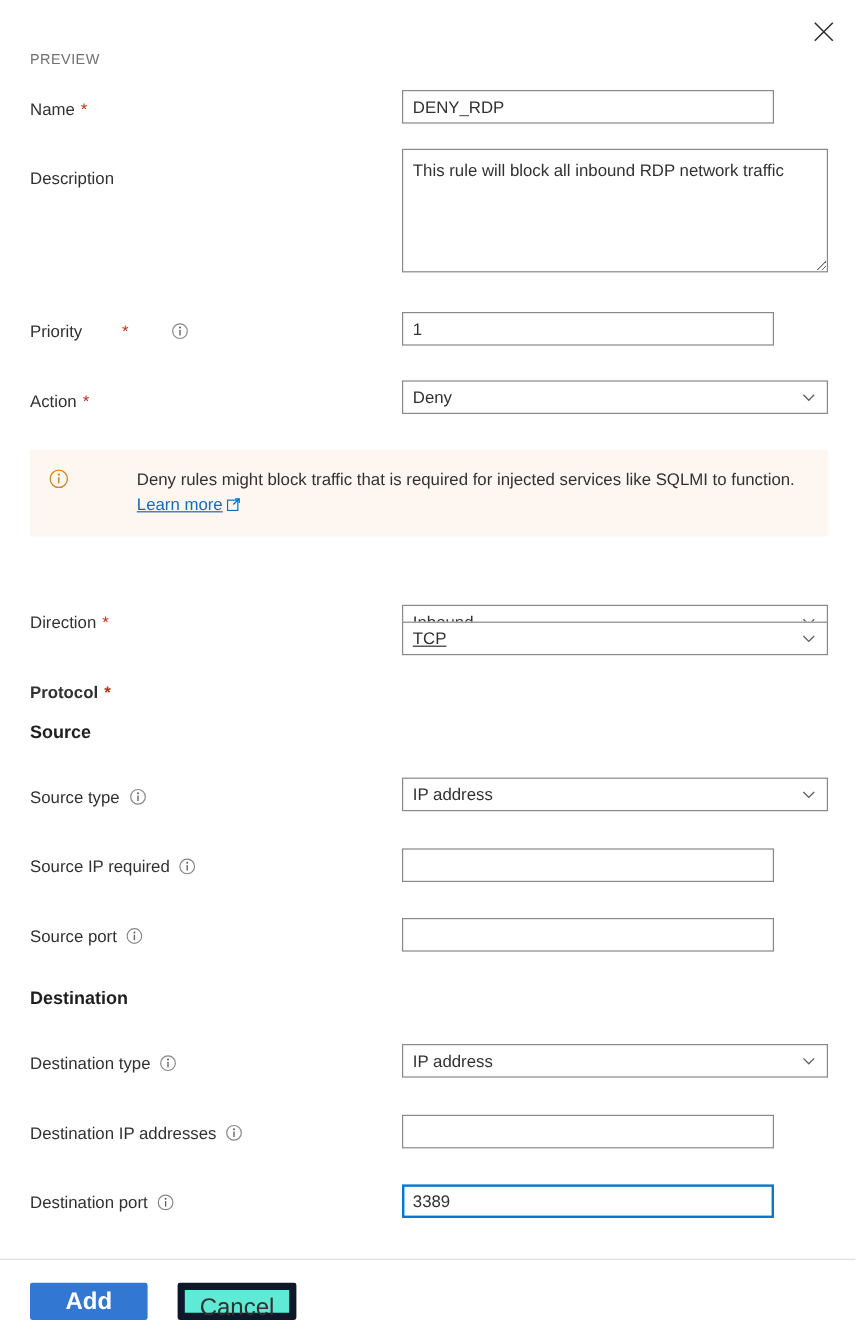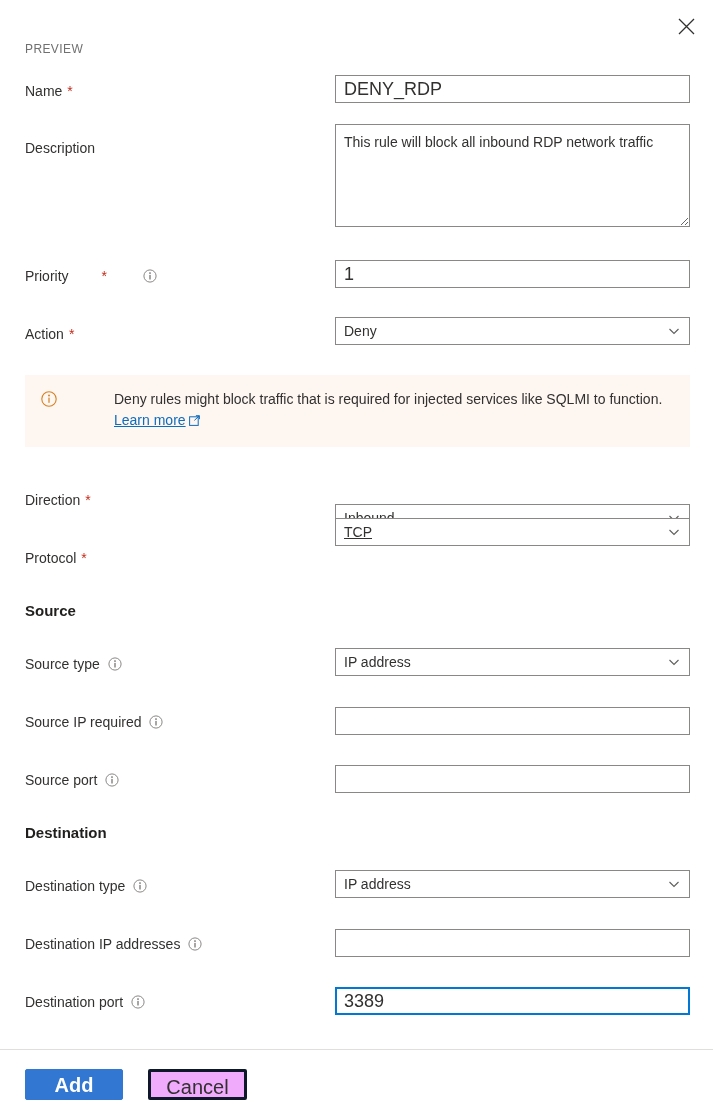--- a/index.html
+++ b/index.html
@@ -41,24 +41,24 @@
     white-space:nowrap; display:flex; align-items:center; gap:4px;
   }
   .req { color:#c42b1c; font-size:14px; line-height:14px; margin-left:1px; }
 
   .info-icon { display:inline-block; width:14px; height:14px; margin-left:4px; vertical-align:middle; }
   .info-icon svg { display:block; }
 
   .field { position:absolute; left:335px; width:355px; }
 
   input.txt, .fake-input {
-    width:355px; height:28px;
+    width:310px; height:28px;
     border:1px solid #8a8886; background:#fff;
     font-family:"Liberation Sans", sans-serif;
-    font-size:18px; color:#323130;
+    font-size:14px; color:#323130;
     padding:0 8px; line-height:26px;
     outline:none; border-radius:0;
   }
   input.txt.focused { border:2px solid #0078d4; padding:0 7px; }
 
   .selectbox {
     position:relative; width:355px; height:28px;
     border:1px solid #8a8886; background:#fff;
     display:flex; align-items:center; padding:0 8px;
     font-size:14px; color:#323130; cursor:pointer;
@@ -110,22 +110,22 @@
   .btn {
     position:absolute; top:19px; height:31px;
     font-family:"Liberation Sans", sans-serif; font-size:20px;
     cursor:pointer; border-radius:2px; line-height:29px; text-align:center;
   }
   .btn-primary {
     left:25px; width:98px; background:#3277d1; color:#fff;
     border:1px solid #3277d1; font-weight:600;
   }
   .btn-secondary {
-    left:148px; width:99px; background:#f0abfc; color:#323130;
-    border:3px solid #0f172a;
+    left:148px; width:99px; background:#5eead4; color:#323130;
+    border:6px solid #0f172a;
   }
 </style>
 </head>
 <body>
 
 <div class="panel">
 
   <div class="header">
     <div class="preview">PREVIEW</div>
     <button class="close-btn" aria-label="Close">
@@ -204,38 +204,38 @@
         <span>Deny rules might block traffic that is required for injected services like SQLMI to function.</span>
         <a><span>Learn more</span></a><span class="ext-ico"><svg width="11" height="11" viewBox="0 0 11 11">
             <rect x="0.6" y="1.8" width="8.6" height="8.6" fill="none" stroke="#0f6cbd" stroke-width="1"></rect>
             <path d="M5.4 5.4 L10.2 0.8" stroke="#0f6cbd" stroke-width="1" fill="none"></path>
             <path d="M6.9 0.7 L10.4 0.7 L10.4 4.2" fill="none" stroke="#0f6cbd" stroke-width="1"></path>
           </svg></span>
       </div>
     </div>
 
     <div class="row">
-      <div class="label" style="top:429px;">
+      <div class="label" style="top:447px;">
         <span>Direction</span>
         <span class="req">*</span>
       </div>
       <div class="field" style="top:442px;">
         <div class="selectbox">
           <span>Inbound</span>
           <span class="chev">
             <svg width="12" height="12" viewBox="0 0 12 12">
               <path d="M1.5 4 L6 8.5 L10.5 4" fill="none" stroke="#605e5c" stroke-width="1.1"></path>
             </svg>
           </span>
         </div>
       </div>
     </div>
 
     <div class="row">
-      <div class="label" style="top:487px;">
+      <div class="label" style="top:506px;font-weight:bold;">
         <span>Protocol</span>
         <span class="req">*</span>
       </div>
       <div class="field" style="top:456px;text-decoration:underline;">
         <div class="selectbox">
           <span>TCP</span>
           <span class="chev">
             <svg width="12" height="12" viewBox="0 0 12 12">
               <path d="M1.5 4 L6 8.5 L10.5 4" fill="none" stroke="#605e5c" stroke-width="1.1"></path>
             </svg>

